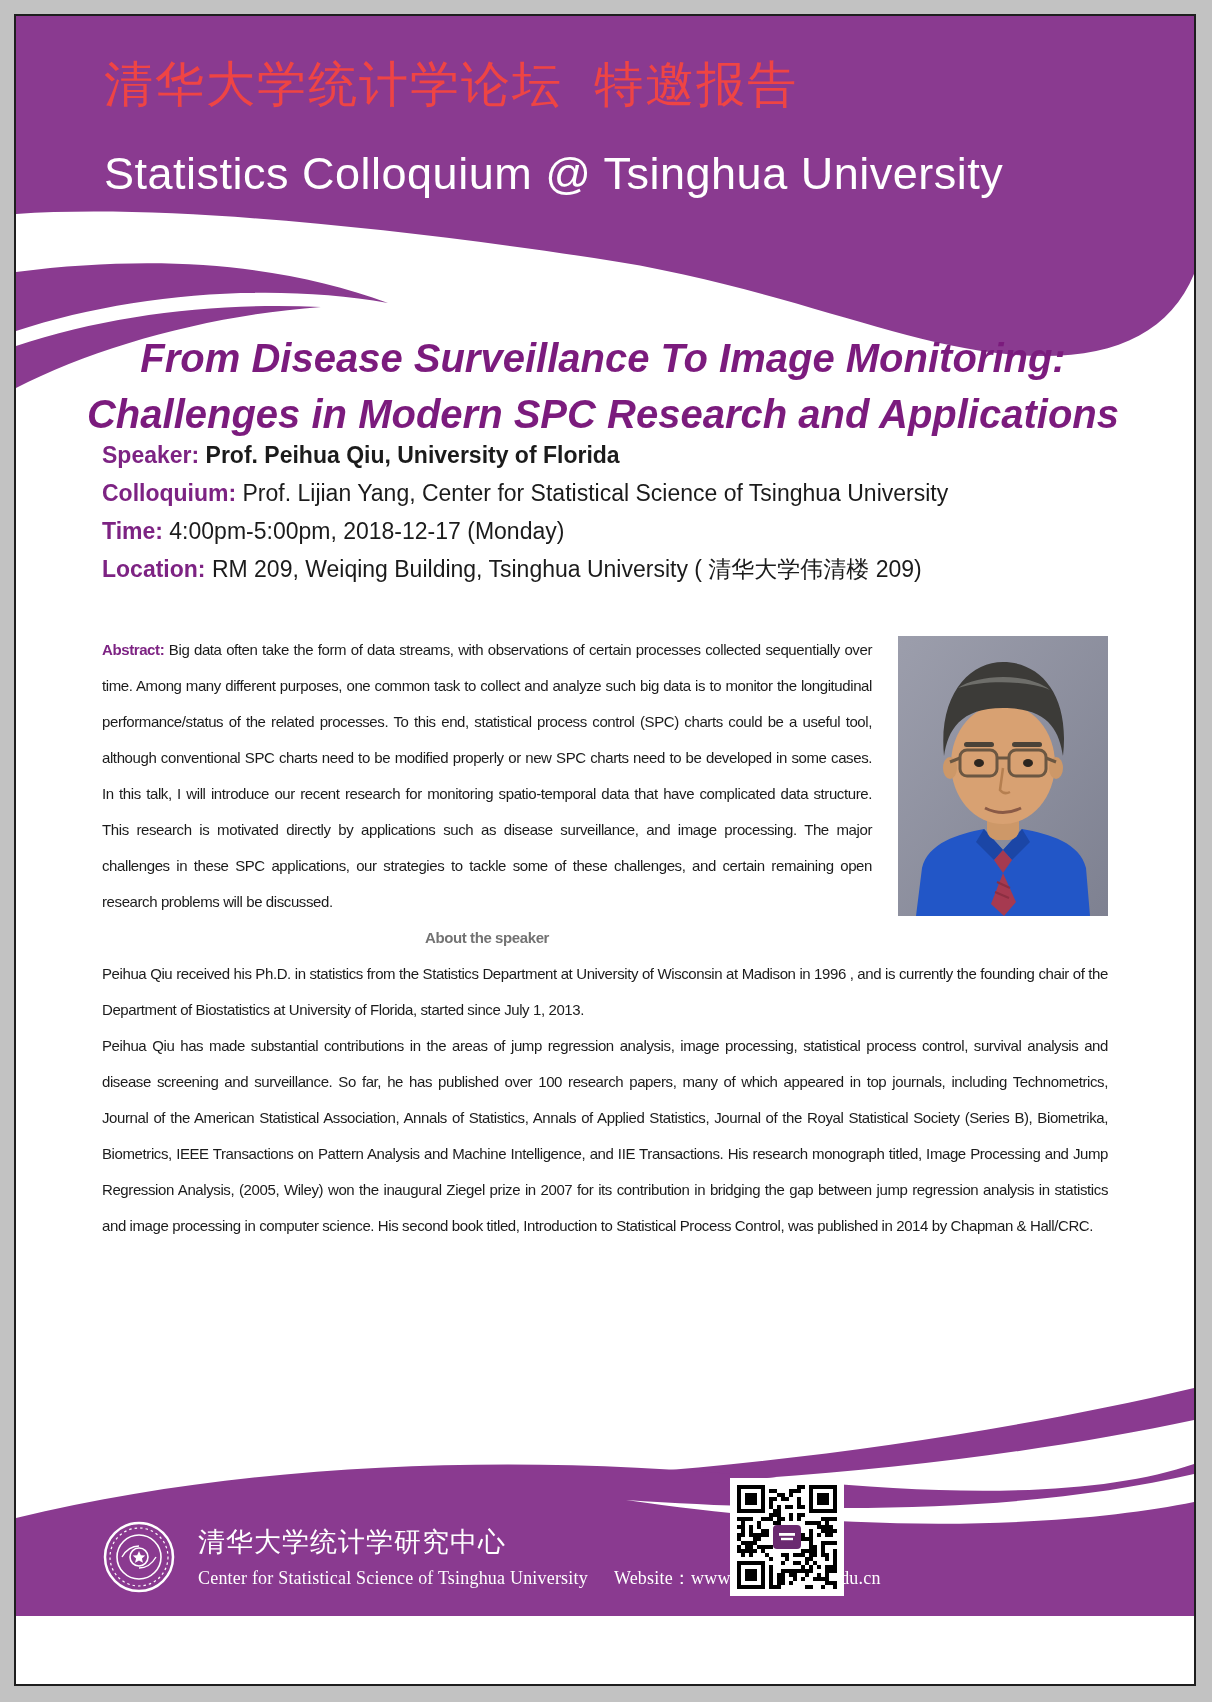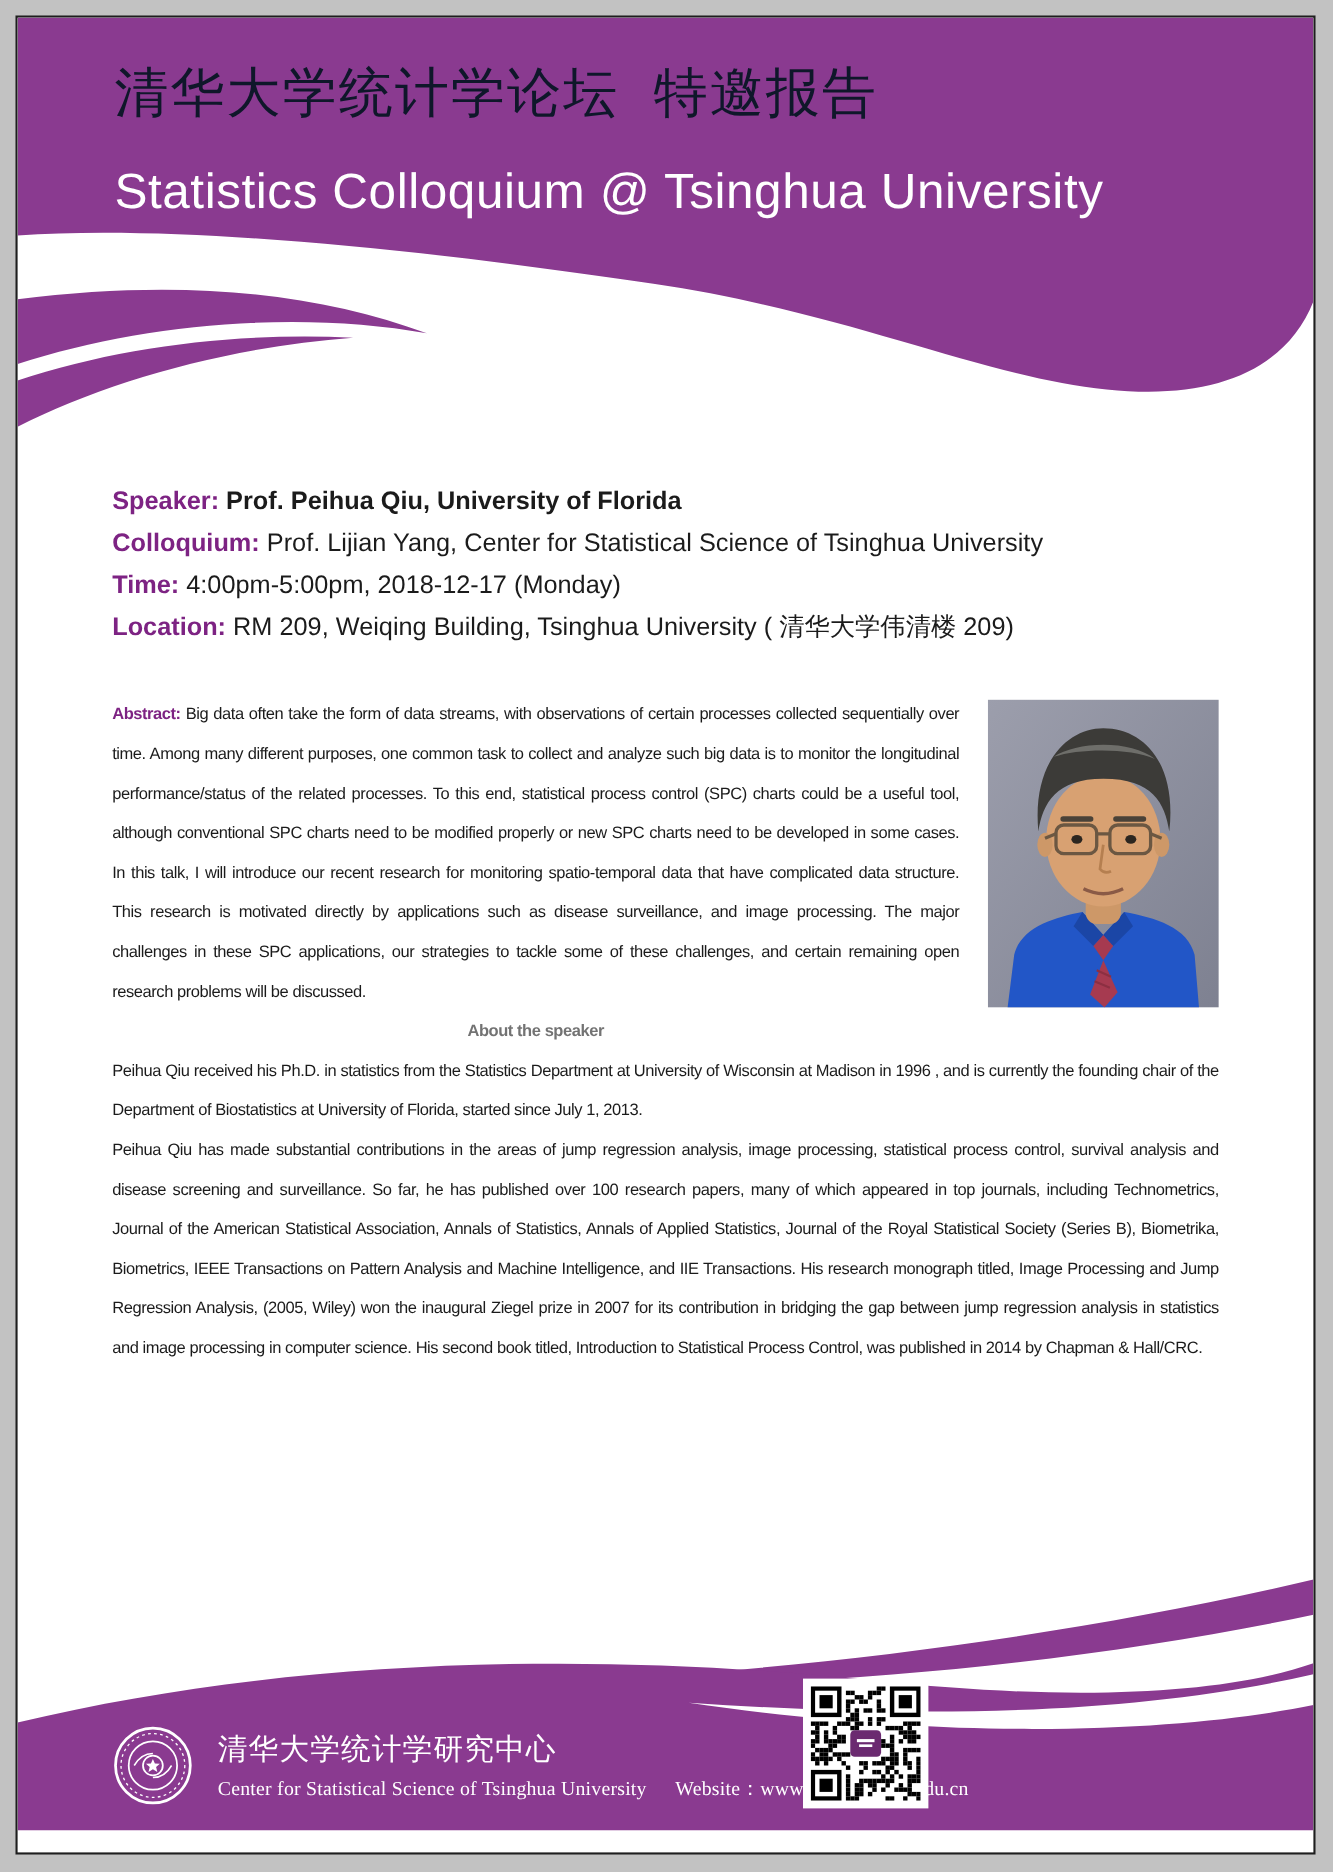--- a/index.html
+++ b/index.html
@@ -15,21 +15,21 @@
     background:#ffffff;
     border:2px solid #1e1e1e;
     box-sizing:border-box;
     overflow:hidden;
   }
   
   .hero { position:absolute; top:0; left:0; width:1178px; height:400px; pointer-events:none; }
   .hero svg { position:absolute; top:0; left:0; }
   .hero-zh {
     position:absolute; left:88px; top:36px;
-    font-size:49px; color:#0f172a; letter-spacing:2px;
+    font-size:49px; color:#ef4444; letter-spacing:2px;
     white-space:pre; font-weight:400;
   }
   .hero-en {
     position:absolute; left:88px; top:104px;
     font-size:45px; color:#ffffff; letter-spacing:0.5px; font-weight:400;margin-top:28px;
   }
   
   .talk-title {
     position:absolute; top:314px; left:58px; width:1058px;
     text-align:center;
@@ -55,21 +55,21 @@
   .about-heading {
     color:#737373; font-weight:bold; margin:12px 0 0 0;
     text-align:center;
   }
   .photo {
     float:right; width:210px; height:280px;
     margin:4px 0 8px 26px;
   }
   
   .footer {
-    position:absolute; left:0; top:1418px; width:932px; height:230px;
+    position:absolute; left:0; top:1370px; width:932px; height:230px;
     pointer-events:none;
   }
   .footer svg.waves { position:absolute; top:0; left:0; }
   .footer-row {
     position:absolute; left:86px; top:134px;
     display:flex; align-items:center; gap:22px; color:#ffffff;
   }
   .footer-text .l1 { font-size:27px; letter-spacing:1px; margin-bottom:6px; }
   .footer-text .l2 { font-size:18px; letter-spacing:0.2px;font-family:Liberation Serif, serif; }
   .footer-text .site { margin-left:26px; }
@@ -87,20 +87,24 @@
   <div class="hero">
     <svg width="1178" height="400" viewBox="0 0 1178 400" aria-hidden="true">
       <path d="M0,0 H1178 V258 C1152,322 1086,348 990,338 C878,327 756,268 578,242 C398,215 158,187 0,198 Z" fill="#8a3a90"></path>
       <path d="M0,256 C150,237 272,250 372,287 C256,266 112,278 0,315 Z" fill="#8a3a90"></path>
       <path d="M0,330 C95,298 205,286 305,291 C195,299 82,330 0,372 Z" fill="#8a3a90"></path>
     </svg>
     <div class="hero-zh">清华大学统计学论坛  特邀报告</div>
     <div class="hero-en">Statistics Colloquium @ Tsinghua University</div>
   </div>
 
+  <div class="talk-title">
+    <div>From Disease Surveillance To Image Monitoring:</div>
+    <div>Challenges in Modern SPC Research and Applications</div>
+  </div>
 
   <div class="info">
     <div>
       <span class="lbl">Speaker:</span>
       <span class="val-bold">Prof. Peihua Qiu, University of Florida</span>
     </div>
     <div>
       <span class="lbl">Colloquium:</span>
       <span>Prof. Lijian Yang, Center for Statistical Science of Tsinghua University</span>
     </div>

